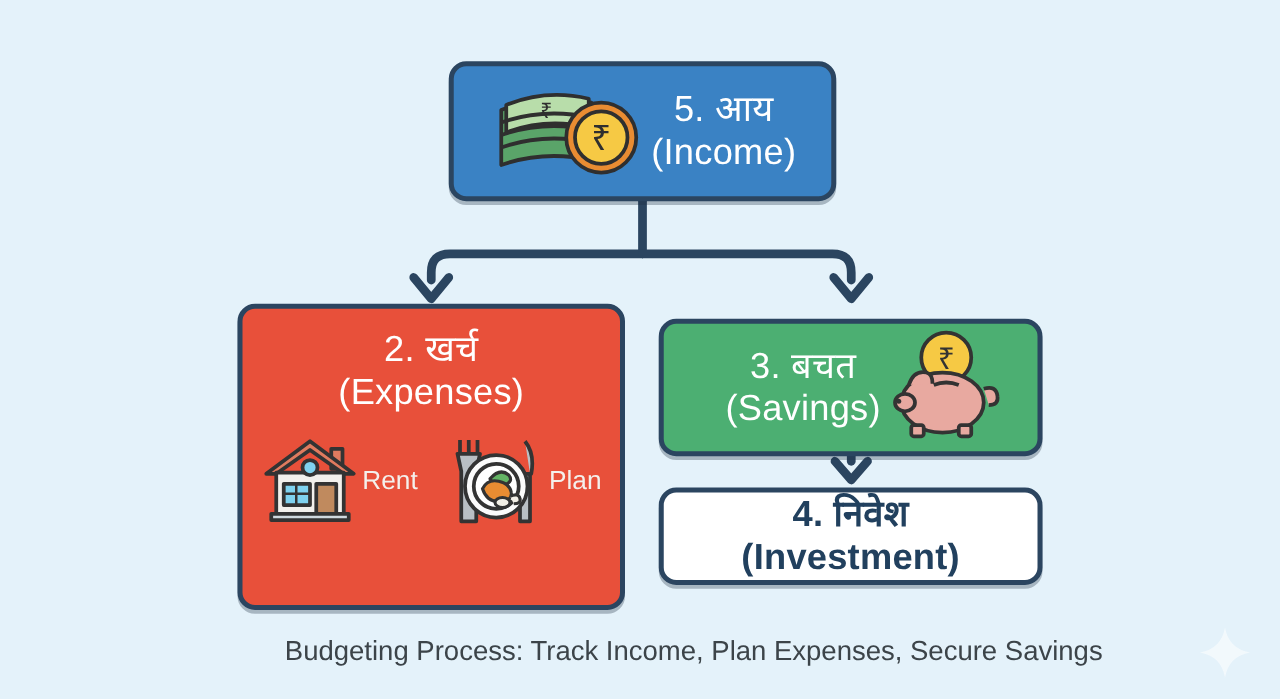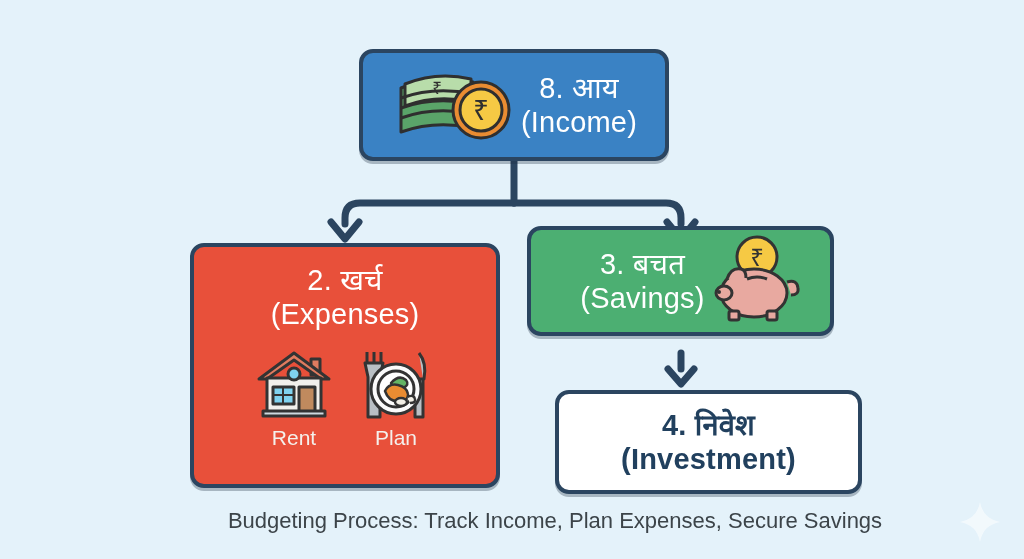--- a/index.html
+++ b/index.html
@@ -94,51 +94,49 @@
   .icon-row {
     display: flex;
     align-items: flex-end;
     justify-content: center;
     gap: 24px;
     margin-top: 16px;
     width: 100%;
   }
   .icon-cell {
     display: flex;
-    flex-direction: column;
     align-items: center;
     gap: 3px;
   }
   .icon-cell .cap {
     color: #f4f0ec;
     font-size: 21px;
   }
 
   
   #node-savings {
     left: 527px;
-    top: 226px;
+    top: 255px;
     width: 307px;
     height: 110px;
     background: #4caf72;
     gap: 4px;
     padding-left: 26px;
   }
   #node-savings .label {
     font-size: 29px;
   }
 
   
   #node-investment {
     left: 527px;
     top: 390px;
     width: 307px;
-    height: 104px;
+    height: 78px;
     background: #ffffff;
-    margin-left: 28px;
   }
   #node-investment .label {
     color: #21405e;
     font-size: 29px;
     font-weight: bold;
   }
 
   
   #caption {
     position: absolute;
@@ -182,21 +180,21 @@
         <path d="M10,22 Q42,9 76,17 L76,40 Q42,32 10,44 Z" fill="#b8ddaa"></path>
         <path d="M6,36 Q40,24 78,32" fill="none"></path>
         <path d="M6,46 Q40,34 78,42" fill="none"></path>
         <path d="M6,56 Q40,44 78,52" fill="none"></path>
         <circle cx="86" cy="48" r="28" fill="#e98c32"></circle>
         <circle cx="86" cy="48" r="21" fill="#f6c944"></circle>
       </g>
       <text x="42" y="32" font-size="17" fill="#2f2f2f" text-anchor="middle" font-family="'Liberation Sans', sans-serif">₹</text>
       <text x="86" y="58" font-size="28" fill="#2f2f2f" text-anchor="middle" font-family="'Liberation Sans', sans-serif">₹</text>
     </svg>
-    <div class="label">8. आय
+    <div class="label">5. आय
 (Income)</div>
   </div>
 
   <div class="node" id="node-expenses">
     <div class="label">2. खर्च
 (Expenses)</div>
 
     <div class="icon-row">
 
       <div class="icon-cell">

